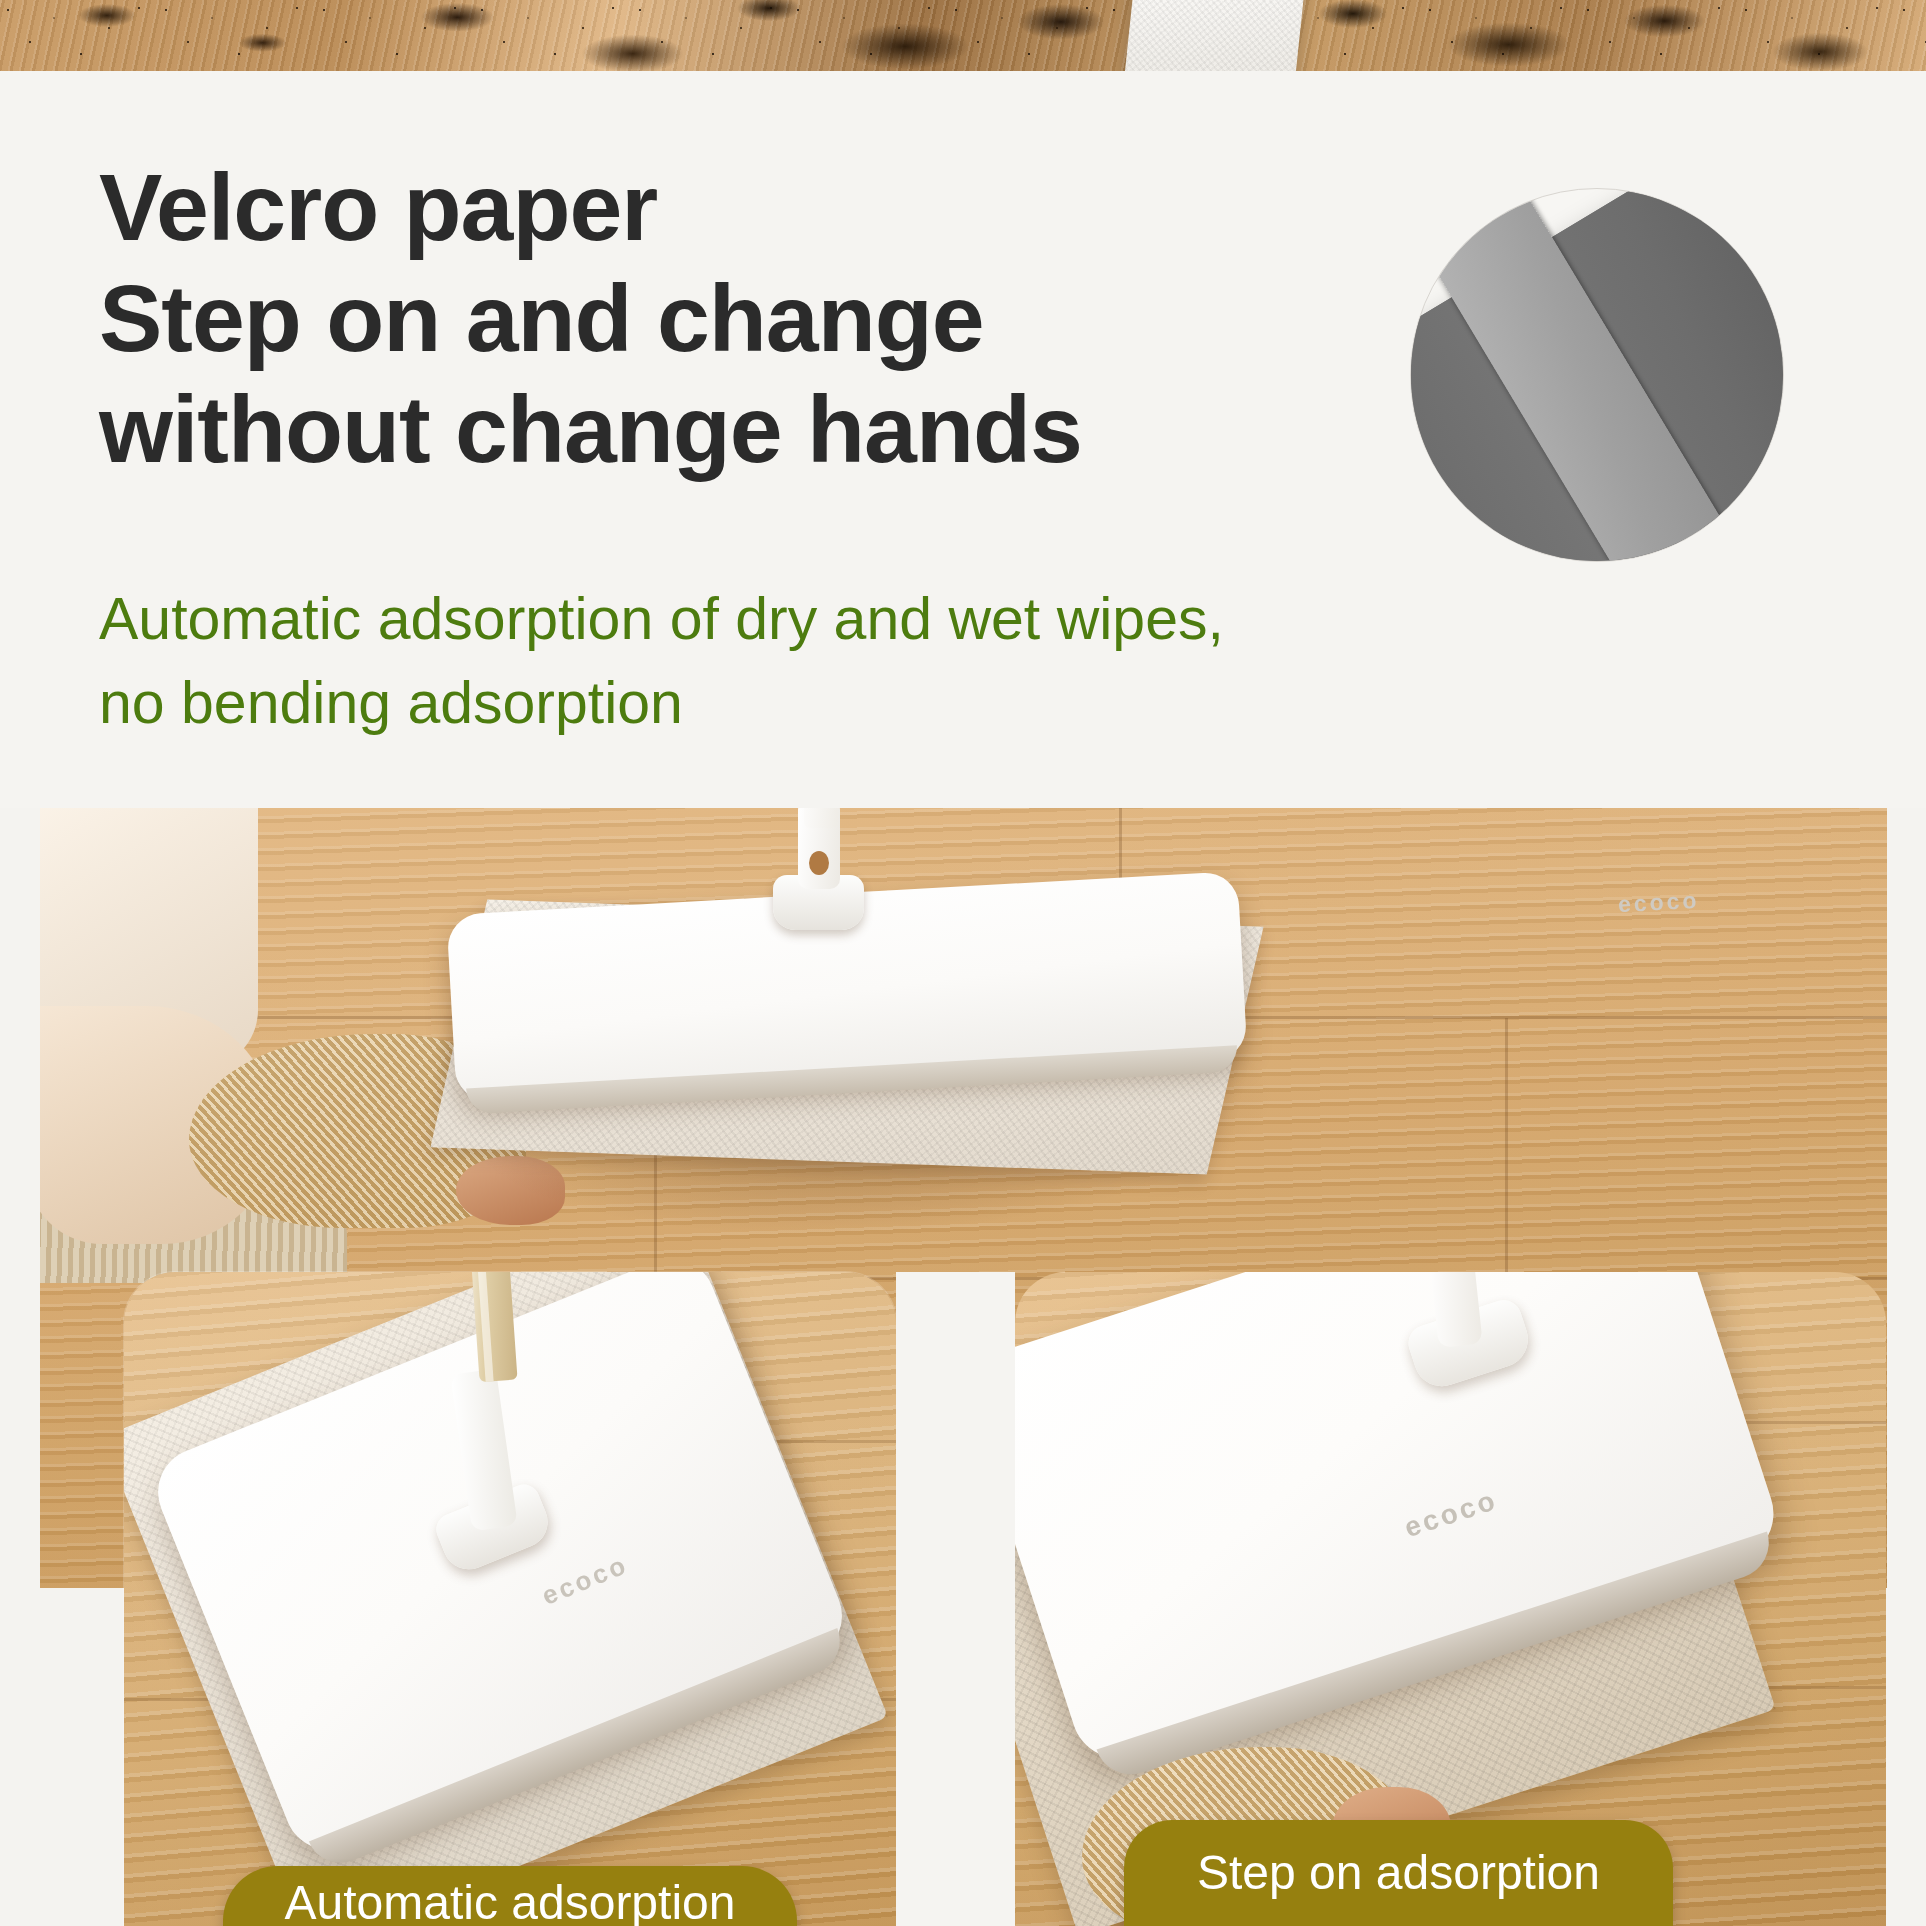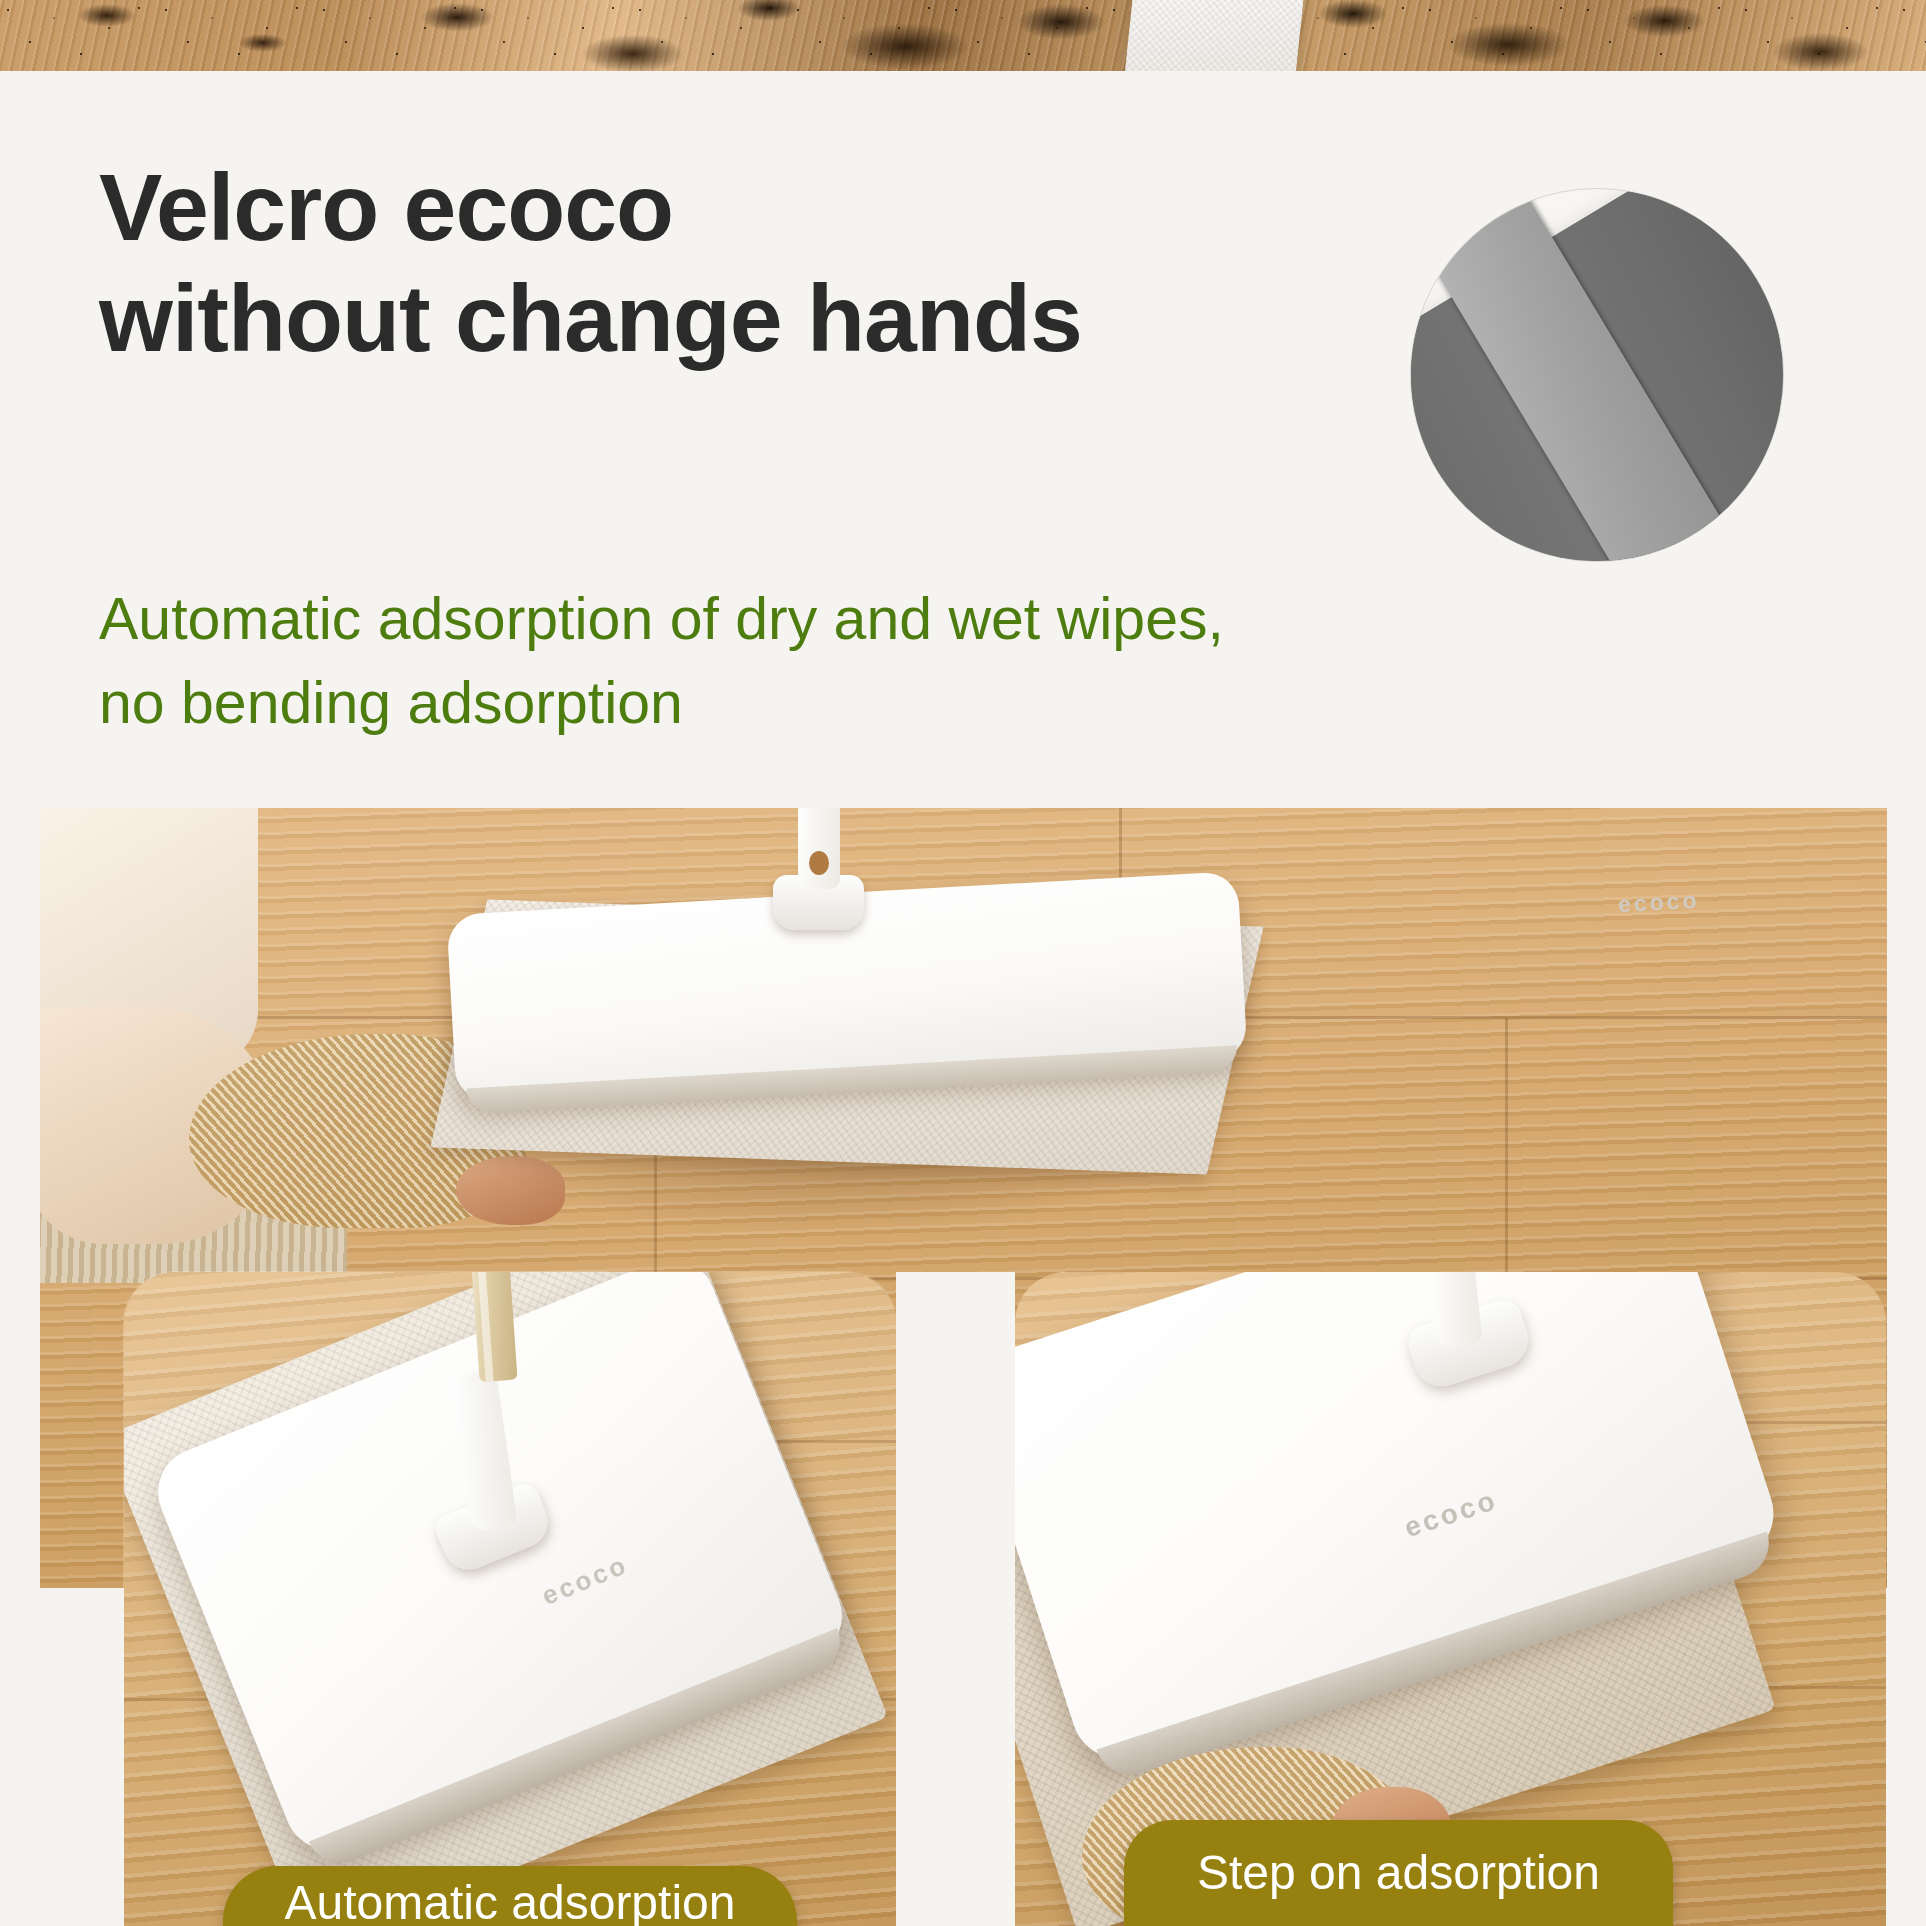--- a/index.html
+++ b/index.html
@@ -419,21 +419,22 @@
 <div id="dirt-strip">
   <div class="planks"></div>
   <div class="soil"></div>
   <div class="speckle"></div>
   <div class="wipe"></div>
 </div>
 
 <div id="header-block">
 
   <div id="headline">
-    <span class="hl-line">Velcro ecoco</span>
+    <span class="hl-line">Velcro paper</span>
+    <span class="hl-line">Step on and change</span>
     <span class="hl-line">without change hands</span>
   </div>
 
   <div id="subtitle">
     <span class="sub-line">Automatic adsorption of dry and wet wipes,</span>
     <span class="sub-line">no bending adsorption</span>
   </div>
 
   <div id="velcro-circle">
     <div class="pad">

